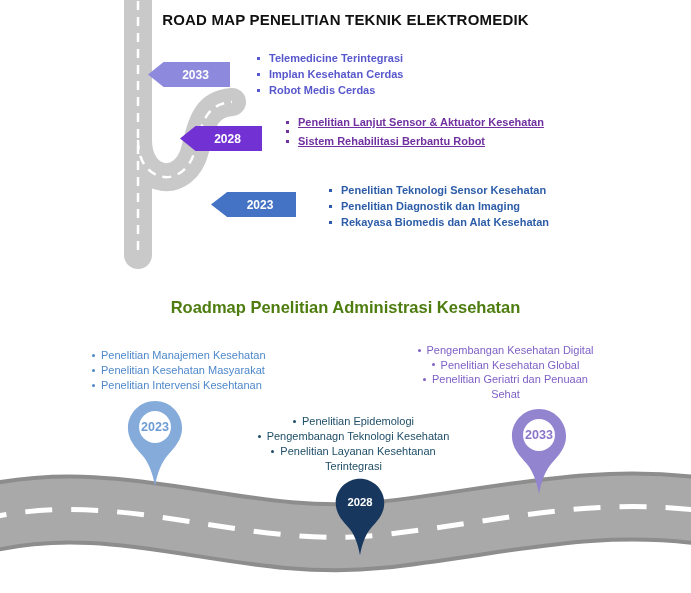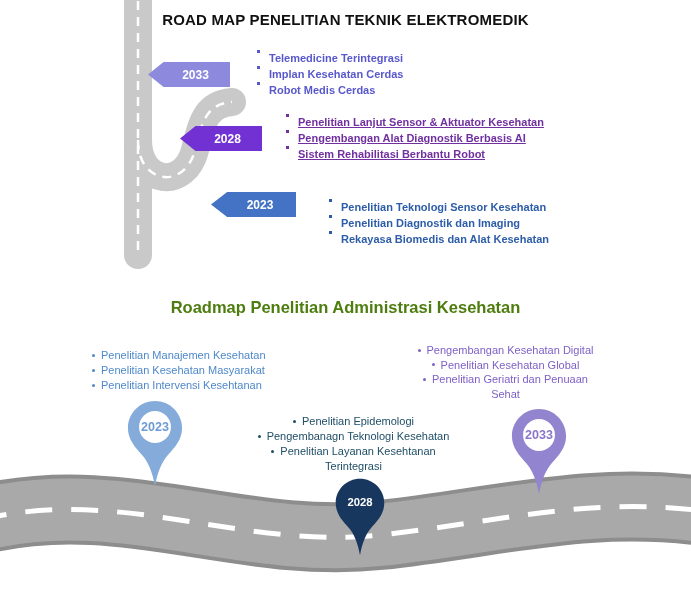--- a/index.html
+++ b/index.html
@@ -24,25 +24,25 @@
     position:absolute; height:25px; display:flex; align-items:center; justify-content:center;
     padding-left:13px; color:#fff; font-weight:bold; font-size:12px;
     clip-path:polygon(19% 0, 100% 0, 100% 100%, 19% 100%, 0 50%);
   }
   .arrow.m0 { left:148px; top:62px;  width:82px; background:#8d89dc; }
   .arrow.m1 { left:180px; top:126px; width:82px; background:#7231d3; }
   .arrow.m2 { left:211px; top:192px; width:85px; background:#4472c4; }
 
   
   .list-top { position:absolute; font-size:11px; font-weight:bold; line-height:16px; }
-  .list-top .li { display:flex; align-items:flex-start; }
+  .list-top .li { display:flex; align-items:center; }
   .sq { width:3px; height:3px; flex:0 0 3px; margin-right:9px; background:currentColor; }
   .lt0 { left:257px; top:50px;  color:#5858cc; }
   .lt1 { left:286px; top:114px; color:#7030a0;text-decoration:underline; }
-  .lt2 { left:329px; top:182px; color:#2d5da8;margin-top:17px; }
+  .lt2 { left:329px; top:182px; color:#2d5da8; }
 
   
   .blist { position:absolute; font-size:11px; line-height:15px; }
   .blist .bitem { display:block; }
   .dot {
     display:inline-block; width:3px; height:3px; border-radius:50%;
     background:currentColor; vertical-align:middle; margin-right:6px; margin-bottom:2px;
   }
   .bl-left  { left:92px;  top:348px; color:#4e88ca; text-align:left; }
   .bl-right { left:413px; top:343px; width:185px; color:#7e60c6; text-align:center; line-height:14.5px; }
@@ -96,21 +96,20 @@
       </div>
   </div>
 
   <div class="list-top lt1">
     <div class="li">
         <span class="sq"></span>
         <span>Penelitian Lanjut Sensor &amp; Aktuator Kesehatan</span>
       </div>
     <div class="li">
         <span class="sq"></span>
-        <span>Pengembangan Alat Diagnostik Berbasis AI</span>
       </div>
     <div class="li">
         <span class="sq"></span>
         <span>Sistem Rehabilitasi Berbantu Robot</span>
       </div>
   </div>
 
   <div class="list-top lt2">
     <div class="li">
         <span class="sq"></span>

